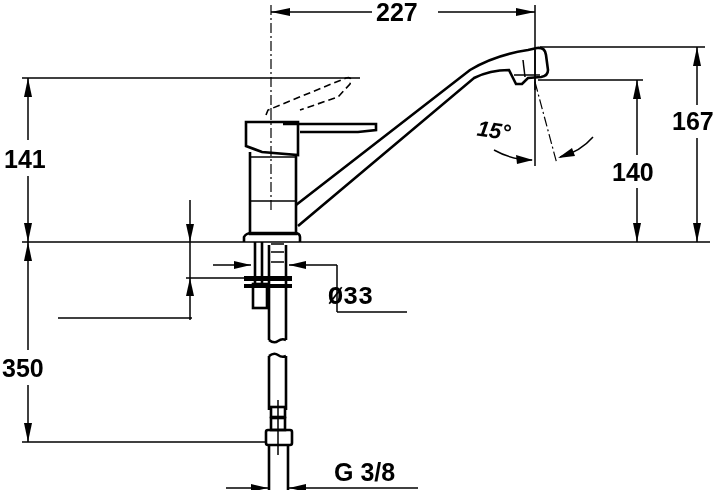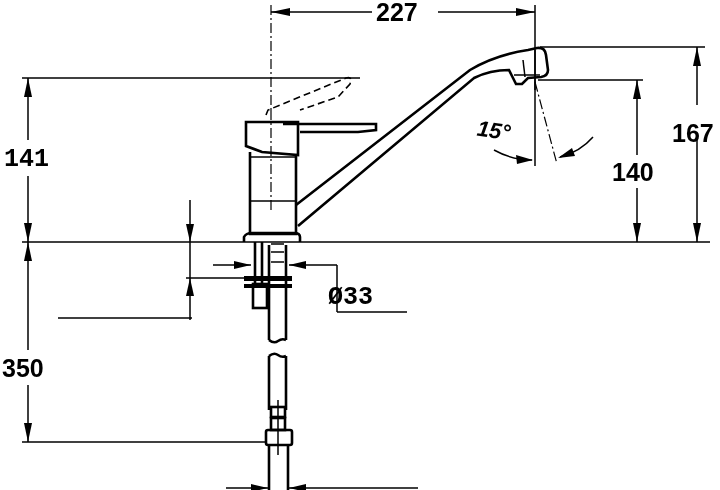--- a/index.html
+++ b/index.html
@@ -134,19 +134,20 @@
 
     <g>
       <line class="ln" x1="226" y1="488" x2="268" y2="488"></line>
       <polygon class="ar" points="268,488 251,484 251,492"></polygon>
       <line class="ln" x1="289" y1="488" x2="418" y2="488"></line>
       <polygon class="ar" points="289,488 306,484 306,492"></polygon>
     </g>
   </svg>
 
   <div class="lbl big" style="left:376px;top:0px;">227</div>
-  <div class="lbl big" style="left:4px;top:147px;font-family:Liberation Mono, monospace;">141</div>
-  <div class="lbl big" style="left:672px;top:109px;margin-top:12px;">167</div>
+  <div class="lbl big" style="left:4px;top:147px;">141</div>
+  <div class="lbl big" style="left:672px;top:109px;">167</div>
   <div class="lbl big" style="left:612px;top:160px;">140</div>
   <div class="lbl ang" style="left:477px;top:120px;">15°</div>
   <div class="lbl big" style="left:328px;top:285px;font-family:Liberation Mono, monospace;">Ø33</div>
   <div class="lbl big" style="left:2px;top:356px;text-align:right;">350</div>
+  <div class="lbl big" style="left:334px;top:460px;">G 3/8</div>
 </div>
 
 </body></html>

